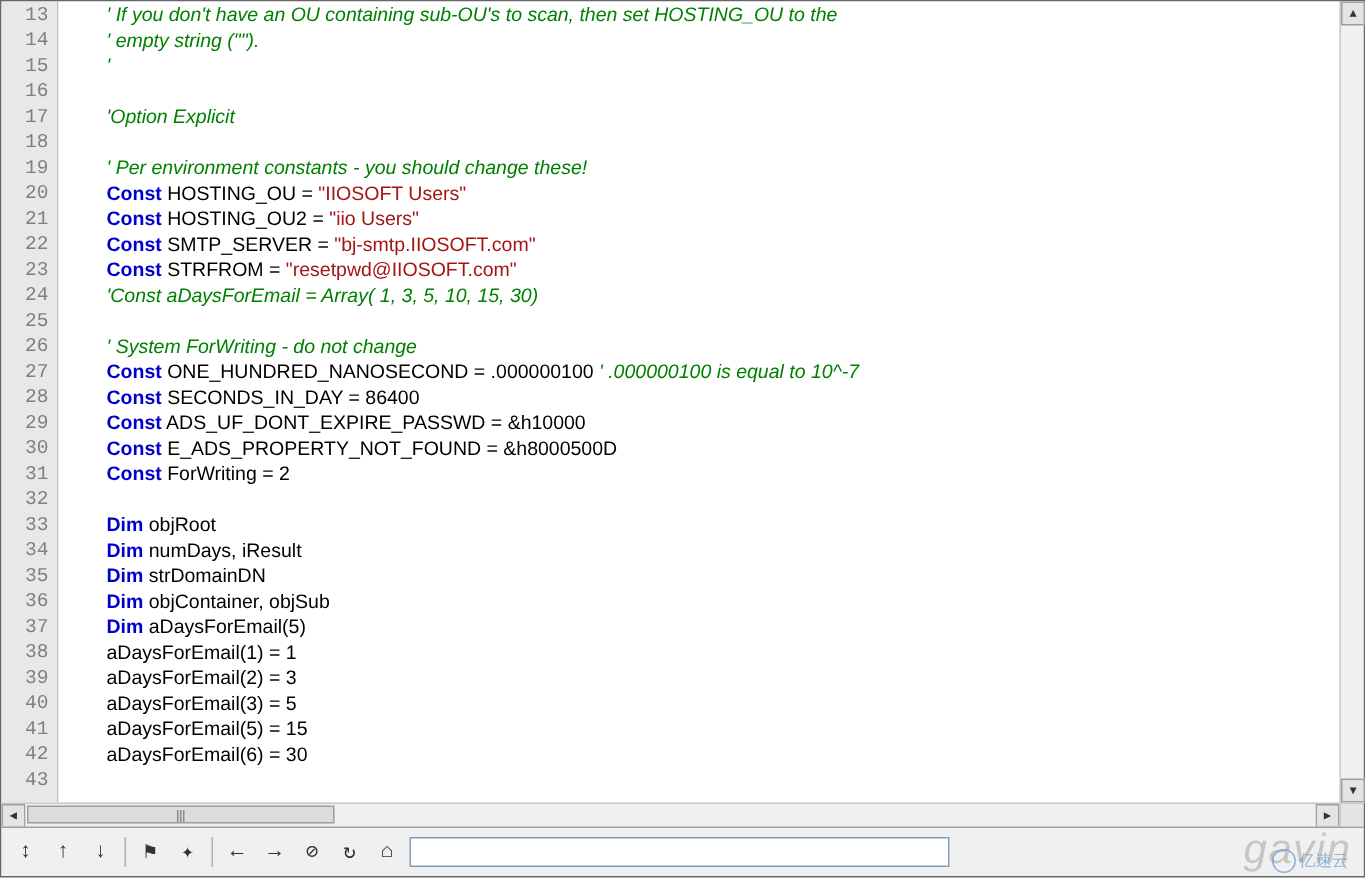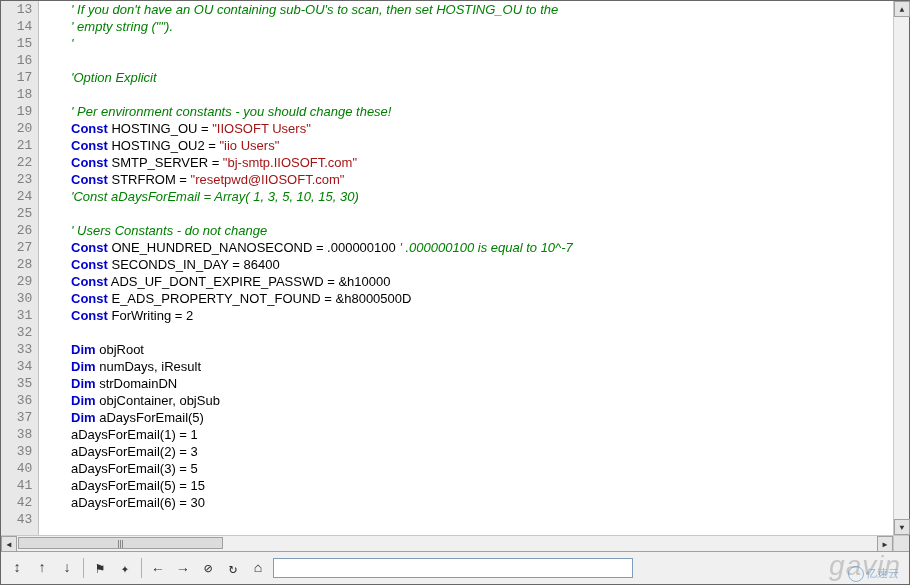--- a/index.html
+++ b/index.html
@@ -263,21 +263,21 @@
       <div class="code-line"></div>
       <div class="code-line"><span class="tok-comment">'Option Explicit</span></div>
       <div class="code-line"></div>
       <div class="code-line"><span class="tok-comment">' Per environment constants - you should change these!</span></div>
       <div class="code-line"><span class="tok-kw">Const</span><span class="tok-ident"> HOSTING_OU = </span><span class="tok-str">"IIOSOFT Users"</span></div>
       <div class="code-line"><span class="tok-kw">Const</span><span class="tok-ident"> HOSTING_OU2 = </span><span class="tok-str">"iio Users"</span></div>
       <div class="code-line"><span class="tok-kw">Const</span><span class="tok-ident"> SMTP_SERVER = </span><span class="tok-str">"bj-smtp.IIOSOFT.com"</span></div>
       <div class="code-line"><span class="tok-kw">Const</span><span class="tok-ident"> STRFROM = </span><span class="tok-str">"resetpwd@IIOSOFT.com"</span></div>
       <div class="code-line"><span class="tok-comment">'Const aDaysForEmail = Array( 1, 3, 5, 10, 15, 30)</span></div>
       <div class="code-line"></div>
-      <div class="code-line"><span class="tok-comment">' Users Constants - do not change</span></div>
+      <div class="code-line"><span class="tok-comment">' System ForWriting - do not change</span></div>
       <div class="code-line"><span class="tok-kw">Const</span><span class="tok-ident"> ONE_HUNDRED_NANOSECOND = .000000100 </span><span class="tok-comment">' .000000100 is equal to 10^-7</span></div>
       <div class="code-line"><span class="tok-kw">Const</span><span class="tok-ident"> SECONDS_IN_DAY = 86400</span></div>
       <div class="code-line"><span class="tok-kw">Const</span><span class="tok-ident"> ADS_UF_DONT_EXPIRE_PASSWD = &amp;h10000</span></div>
       <div class="code-line"><span class="tok-kw">Const</span><span class="tok-ident"> E_ADS_PROPERTY_NOT_FOUND = &amp;h8000500D</span></div>
       <div class="code-line"><span class="tok-kw">Const</span><span class="tok-ident"> ForWriting = 2</span></div>
       <div class="code-line"></div>
       <div class="code-line"><span class="tok-kw">Dim</span><span class="tok-ident"> objRoot</span></div>
       <div class="code-line"><span class="tok-kw">Dim</span><span class="tok-ident"> numDays, iResult</span></div>
       <div class="code-line"><span class="tok-kw">Dim</span><span class="tok-ident"> strDomainDN</span></div>
       <div class="code-line"><span class="tok-kw">Dim</span><span class="tok-ident"> objContainer, objSub</span></div>

